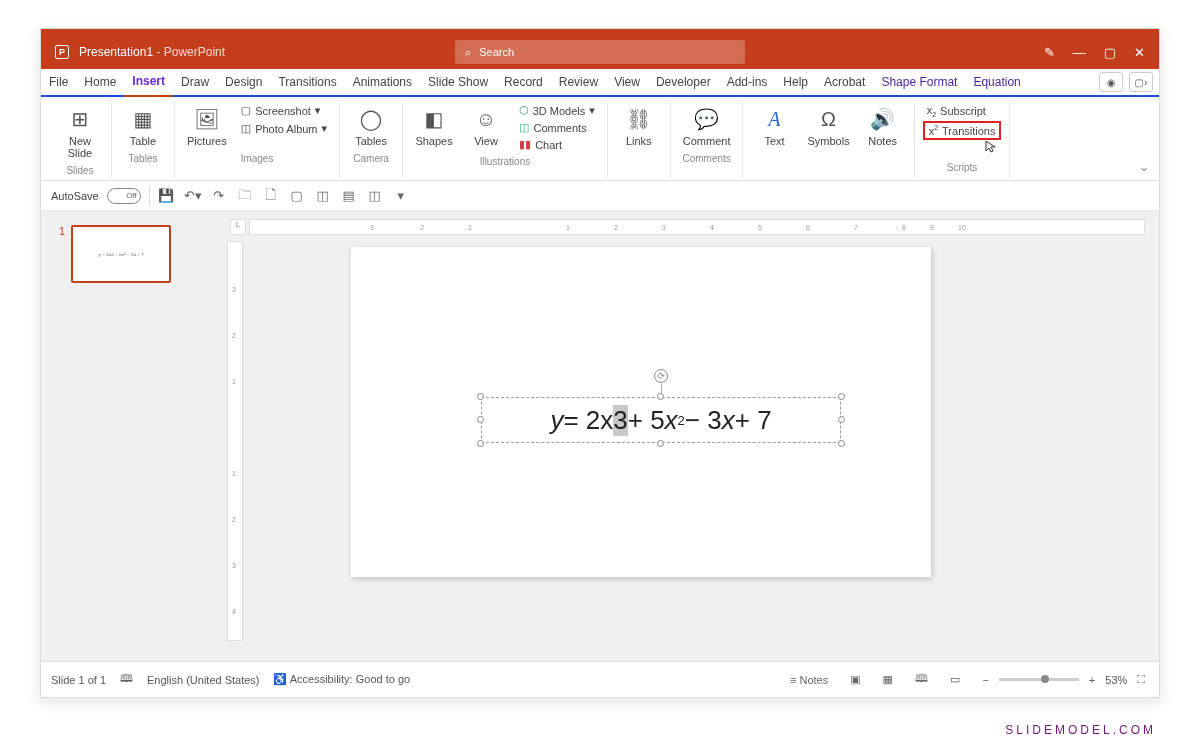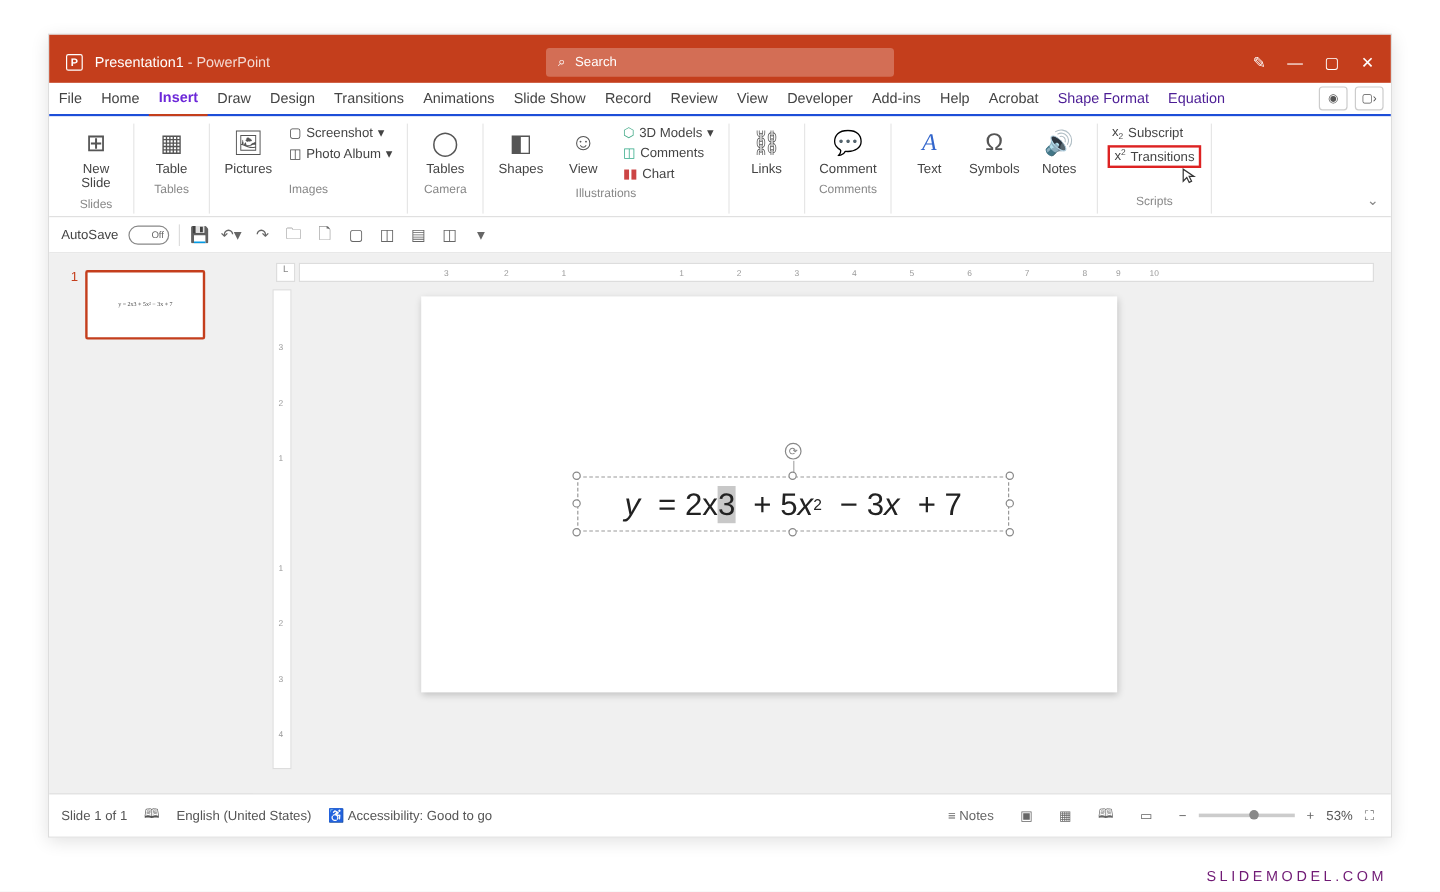--- a/index.html
+++ b/index.html
@@ -43,21 +43,21 @@
 .editor { flex:1; position:relative; background:#f0f0f0; overflow:hidden;}
 .rulerH { position:absolute; top:8px; left:38px; right:14px; height:16px; background:#fff; border:1px solid #ddd; font-size:8px; color:#888; display:flex; align-items:center;}
 .rulerH .corner { position:absolute; left:-20px; width:16px; height:16px; background:#fff; border:1px solid #ddd; text-align:center; font-size:8px; color:#888;}
 .rulerV { position:absolute; top:30px; left:16px; width:16px; bottom:20px; background:#fff; border:1px solid #ddd;}
 .slide { position:absolute; top:36px; left:140px; width:580px; height:330px; background:#fff; box-shadow: 1px 2px 6px rgba(0,0,0,0.2);}
 .eqbox { position:absolute; top:150px; left:130px; width:360px; height:46px; }
 .eqbox .rot { position:absolute; top:-28px; left:50%; transform:translateX(-50%); width:14px;height:14px;border:1px solid #888;border-radius:50%; color:#888;font-size:9px;display:flex;align-items:center;justify-content:center;}
 .eqbox .rot::after{content:""; position:absolute;top:14px;width:1px;height:10px;background:#aaa;}
 .eqbox .box { border:1px dashed #999; width:100%; height:100%; display:flex; align-items:center; justify-content:center; font-family:"Cambria Math","Times New Roman",serif; font-size:26px; font-style:italic; color:#222;}
 .eqbox .sel { background:#c8c8c8; font-style:normal;}
-.eqbox .up { font-style:normal;margin-left:15px;}
+.eqbox .up { font-style:normal;}
 .handle { position:absolute; width:7px; height:7px; background:#fff; border:1px solid #888; border-radius:50%;}
 .statusbar { height:36px; border-top:1px solid #ddd; display:flex; align-items:center; font-size:11px; color:#555; padding:0 10px; gap:14px; background:#fff;}
 .statusbar .spacer{flex:1;}
 .statusbar .zbtn{cursor:pointer; color:#666; padding:0 4px;}
 .zoom { display:flex; align-items:center; gap:6px;}
 .zoom .track{width:80px;height:3px;background:#ccc;position:relative;}
 .zoom .dot{width:8px;height:8px;background:#888;border-radius:50%;position:absolute;top:-3px;left:42px;}
 .watermark { position:absolute; right:44px; bottom:6px; font-size:12px; letter-spacing:3px; color:#701a75; font-family: Arial, sans-serif;}
 sup{font-size:0.5em; vertical-align:super; font-style:normal;}
 svg { overflow:visible; }

